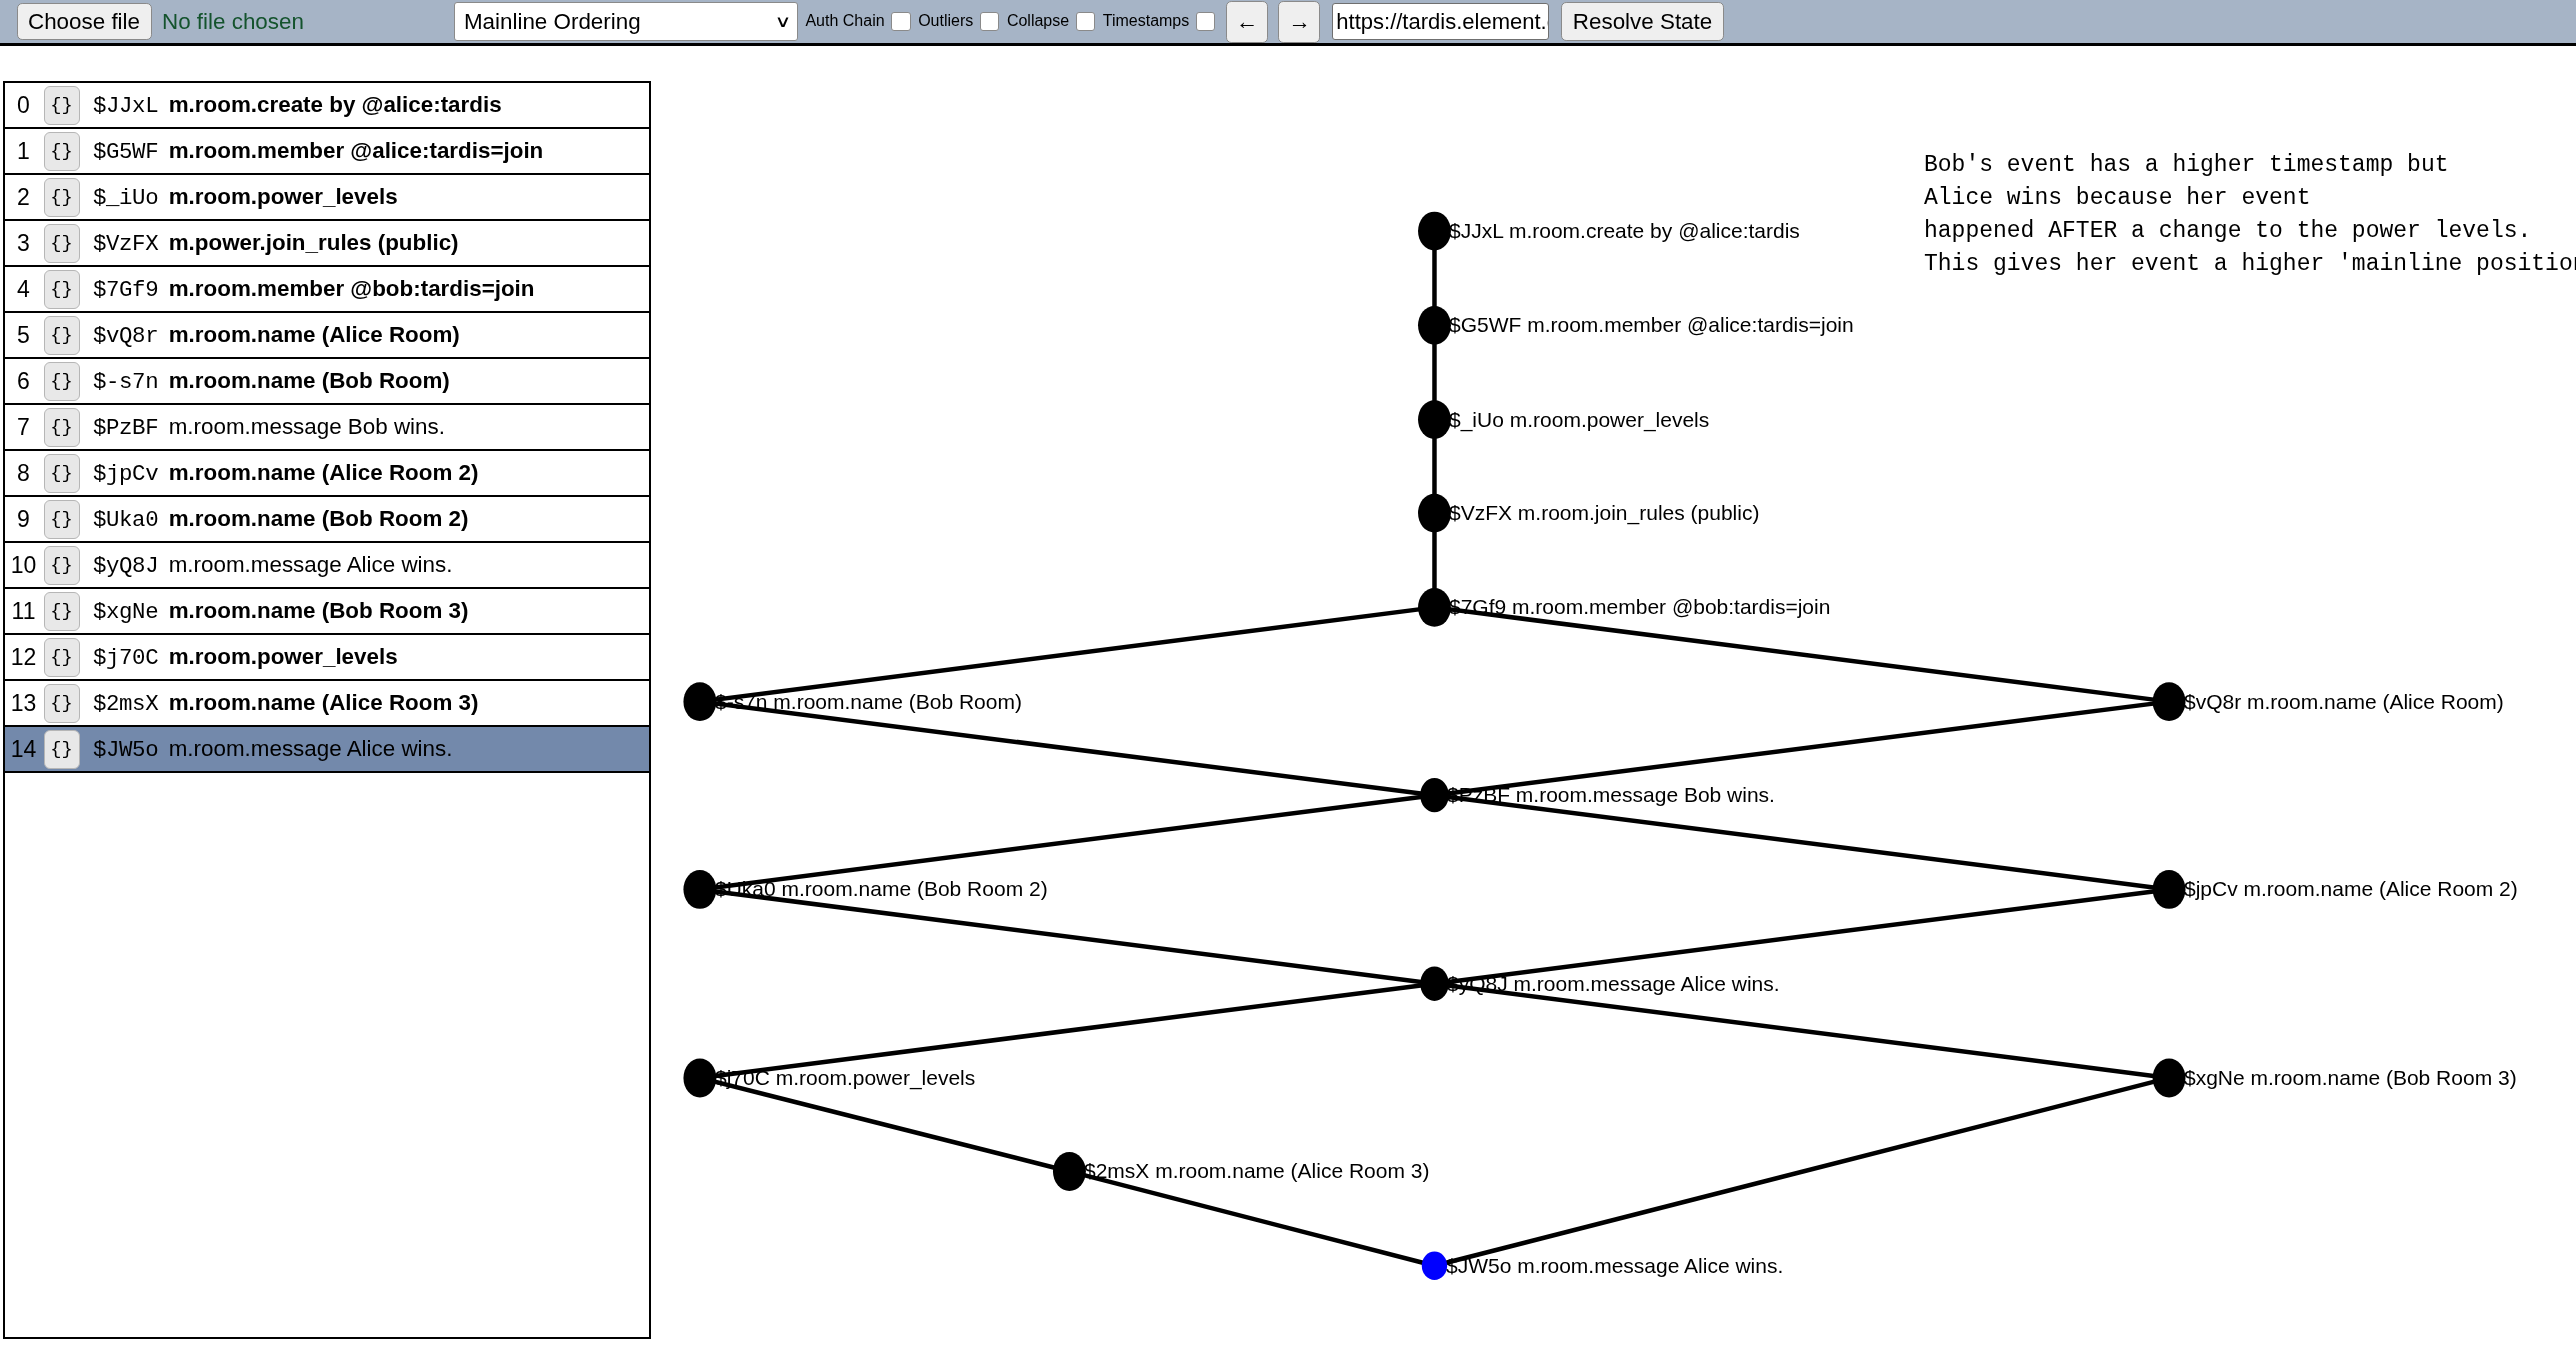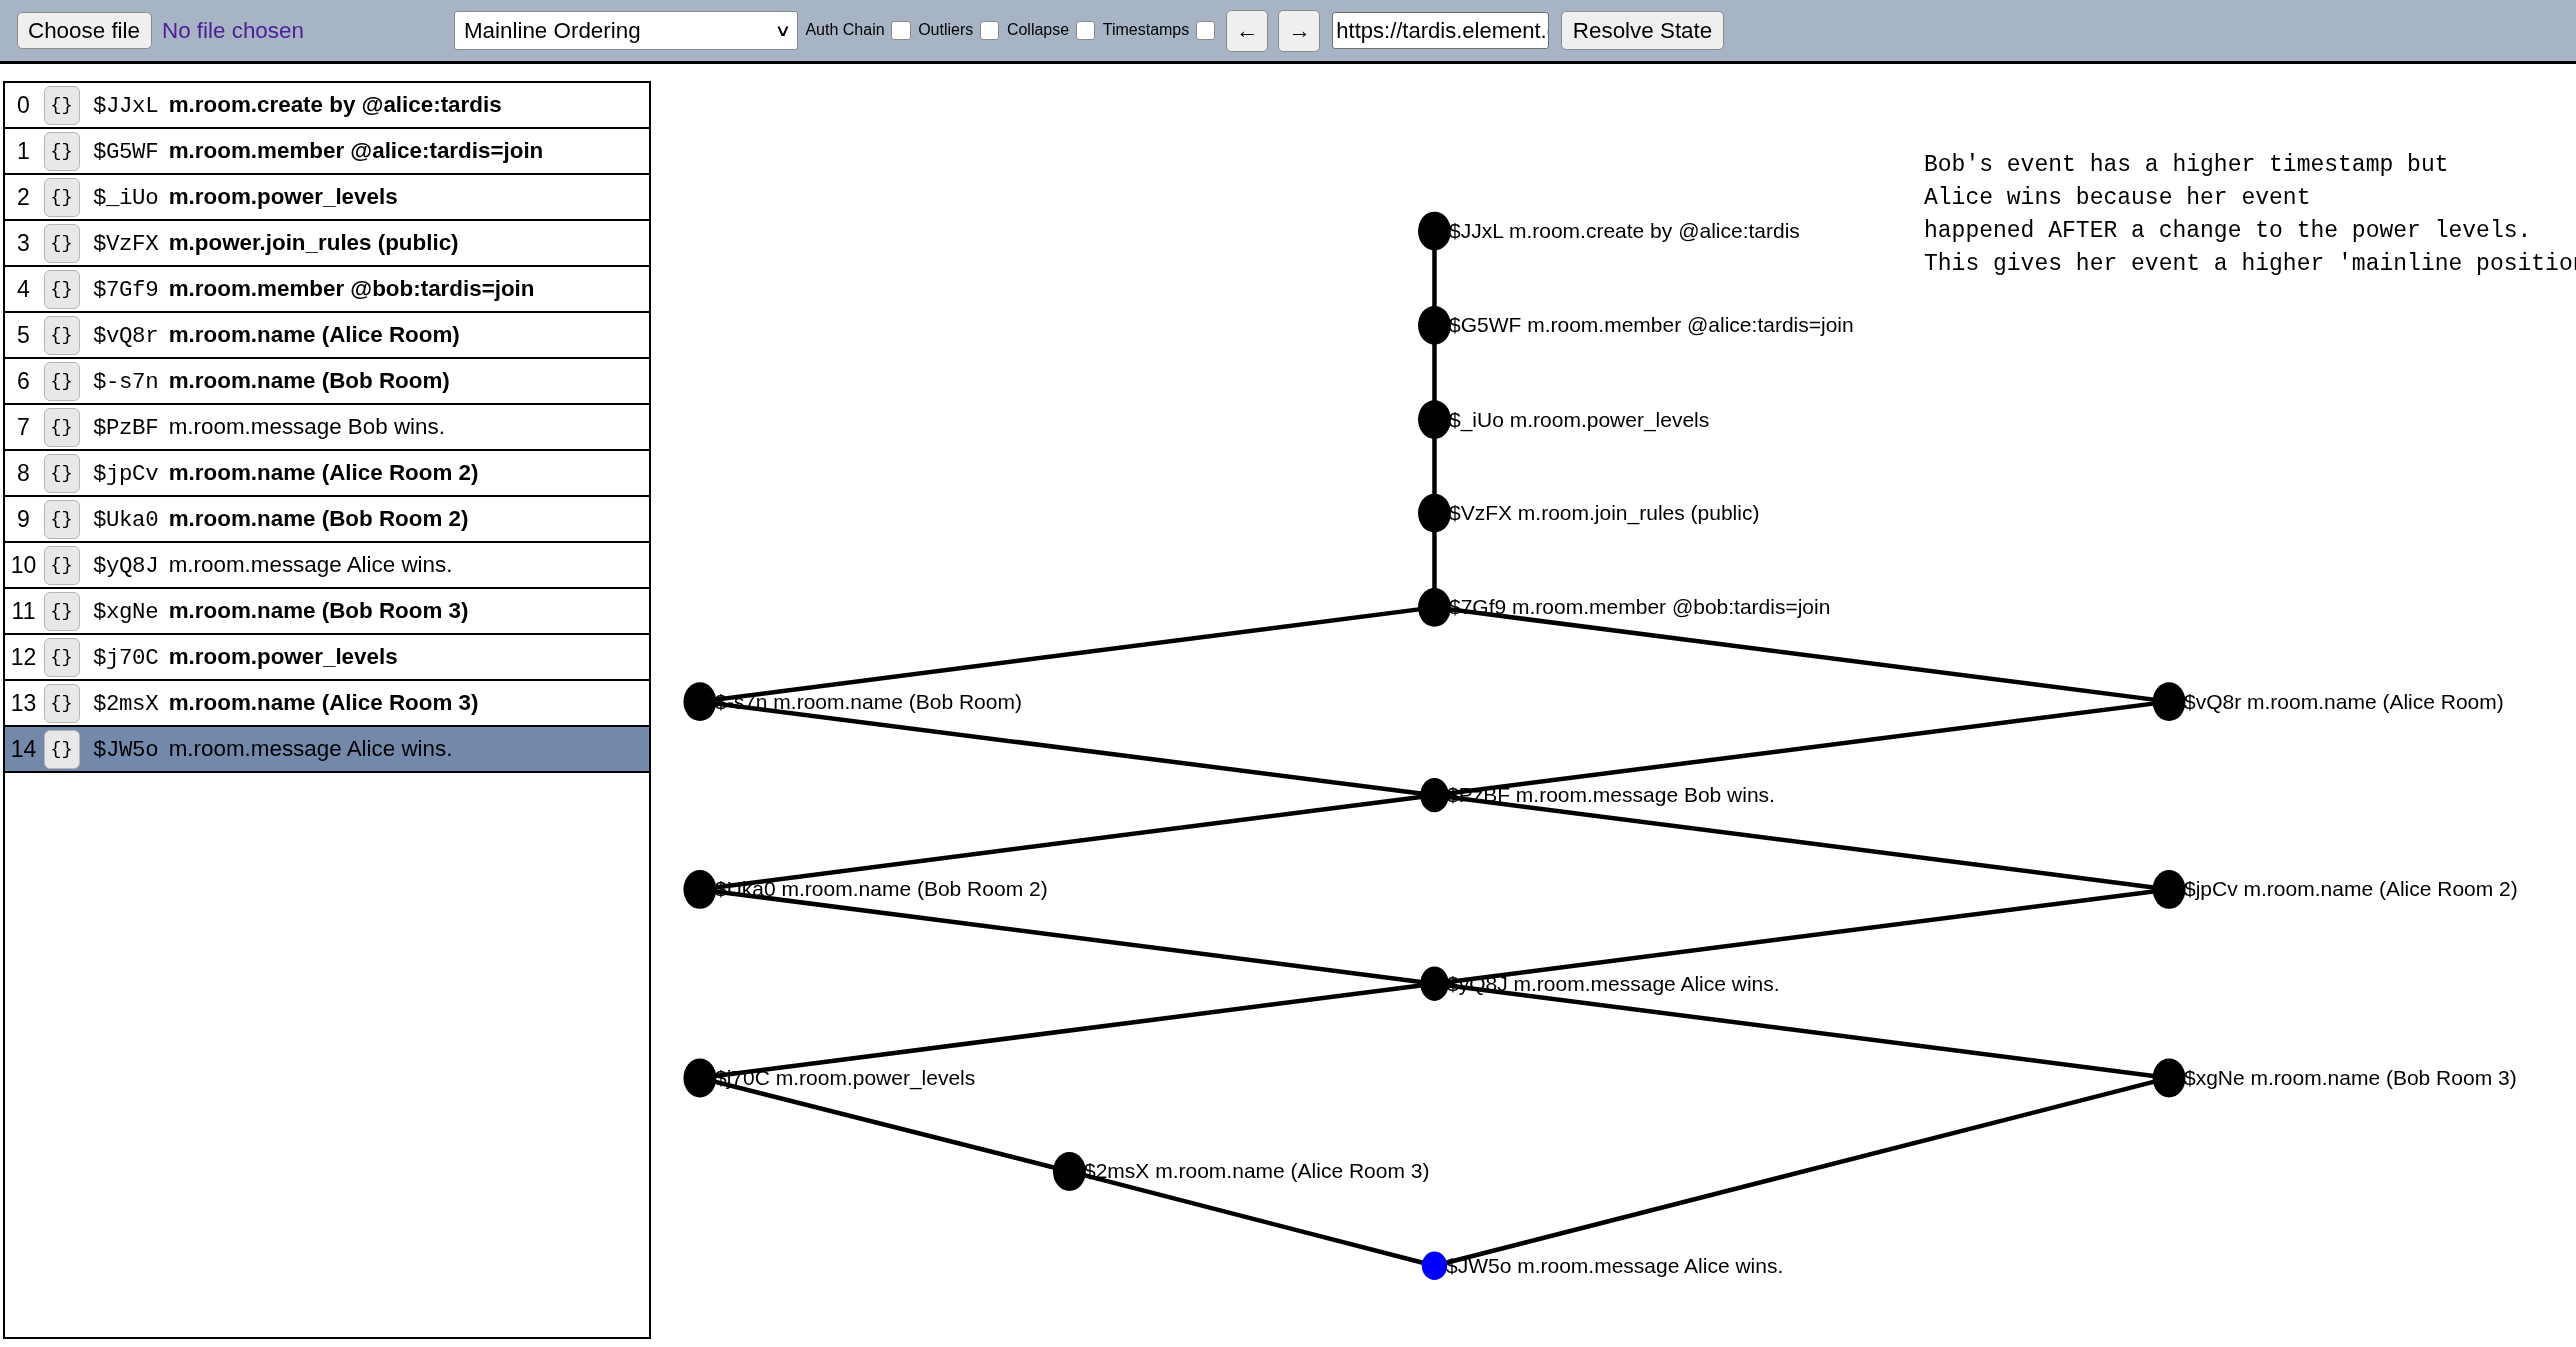--- a/index.html
+++ b/index.html
@@ -13,21 +13,21 @@
     position: relative;
     overflow: hidden;
     font-family: "Liberation Sans", sans-serif;
   }
 
   
   #toolbar {
     position: absolute;
     left: 0; top: 0;
     width: 2576px;
-    height: 64px;
+    height: 46px;
     box-sizing: border-box;
     background: #a6b4c6;
     border-bottom: 3.7px solid #000000;
     display: flex;
     align-items: center;
     padding-left: 16.5px;
     gap: 0;
   }
   .tb-btn {
     display: inline-flex;
@@ -40,21 +40,21 @@
     font-size: 22.4px;
     color: #000;
     height: 37px;
     padding: 0 10.5px;
     box-sizing: border-box;
     cursor: pointer;
   }
   #choose-file { }
   #no-file-text {
     font-size: 22.4px;
-    color: #4c1d95;
+    color: #14532d;
     margin-left: 10.5px;
     white-space: nowrap;
   }
   #ordering-select {
     margin-left: 150px;
     width: 344px;
     height: 39px;
     box-sizing: border-box;
     background: #ffffff;
     border: 1.5px solid #8a8a8a;

